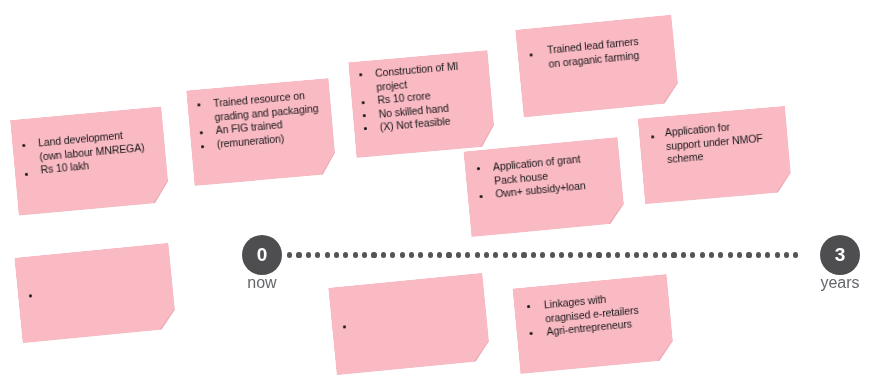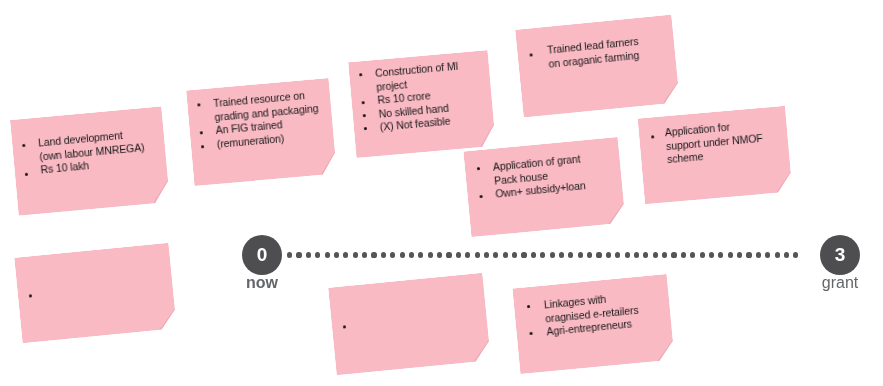--- a/index.html
+++ b/index.html
@@ -296,20 +296,20 @@
       <span class="tl-dot" style="background: rgb(85, 85, 88);"></span>
       <span class="tl-dot" style="background: rgb(85, 85, 88);"></span>
       <span class="tl-dot" style="background: rgb(85, 85, 88);"></span>
       <span class="tl-dot" style="background: rgb(85, 85, 88);"></span>
       <span class="tl-dot" style="background: rgb(85, 85, 88);"></span>
     </div>
 
   <div class="marker" style="left:242px; top:235px;">
     <span>0</span>
   </div>
-  <div class="marker-label" style="left:227px; top:274px;font-weight:bold;">now</div>
+  <div class="marker-label" style="left:227px; top:274px;">now</div>
 
   <div class="marker" style="left:820px; top:235px;">
     <span>3</span>
   </div>
-  <div class="marker-label" style="left:805px; top:274px;">grant</div>
+  <div class="marker-label" style="left:805px; top:274px;">years</div>
 
 </div>
 
 </body></html>

